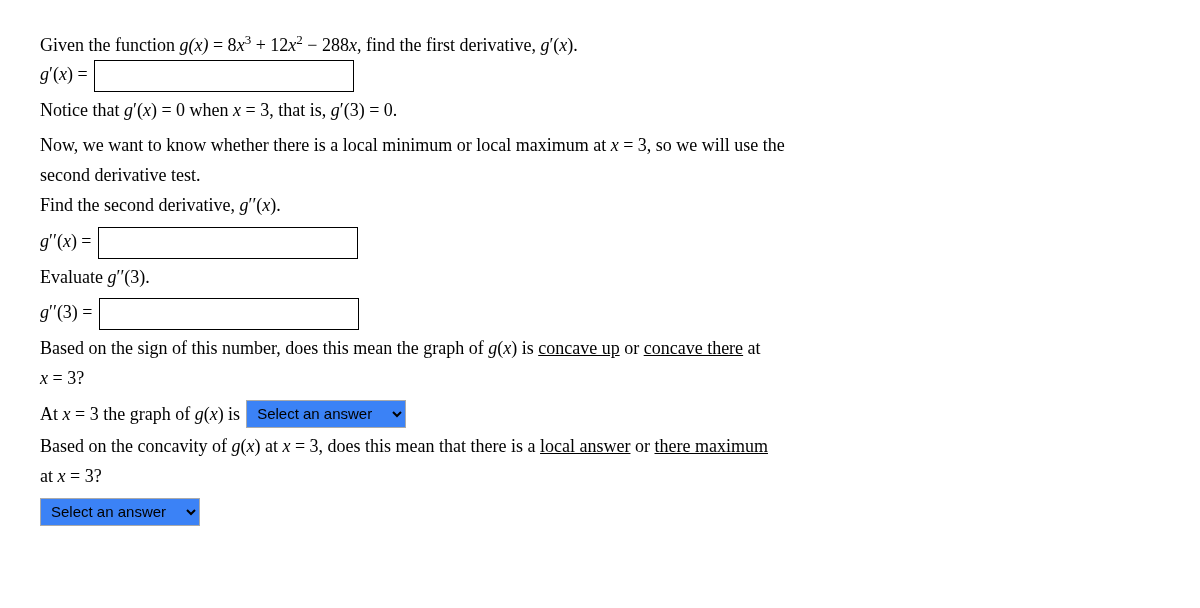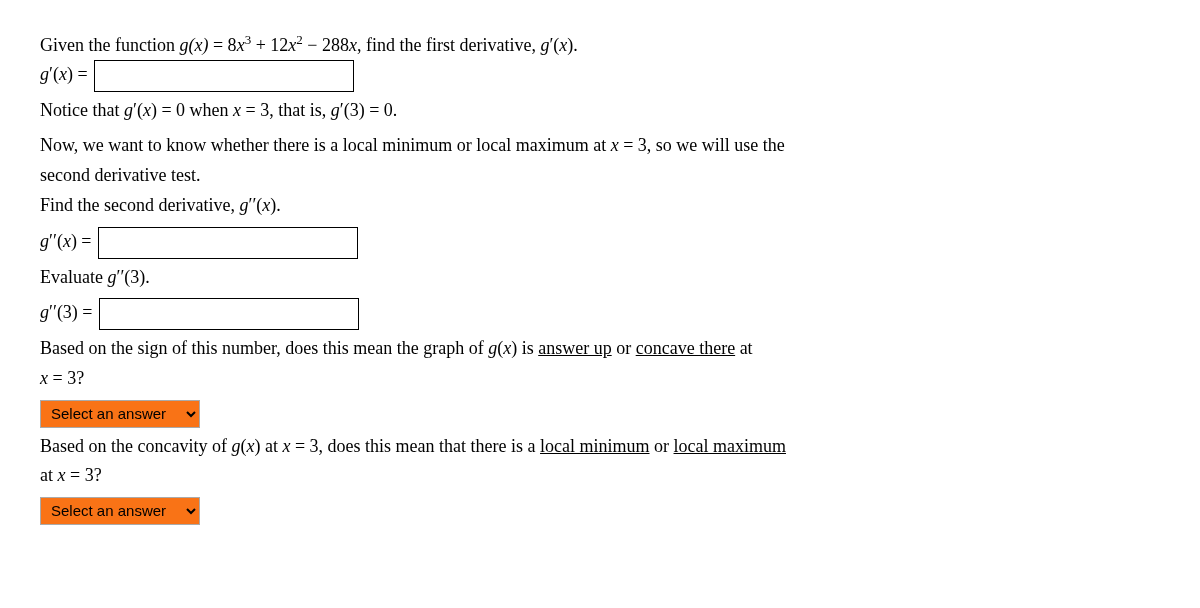--- a/index.html
+++ b/index.html
@@ -36,21 +36,21 @@
       font-family: "Times New Roman", Times, serif;
       font-size: 18px;
       padding: 2px 6px;
       width: 260px;
       height: 32px;
       outline: none;
     }
 
     .select-answer {
       border: 1px solid #aaa;
-      background: #f97316;
+      background: #3b82f6;
       font-family: Arial, sans-serif;
       font-size: 15px;
       padding: 2px 6px;
       height: 28px;
       cursor: pointer;
       outline: none;
       min-width: 160px;
     }
 
     .underline {
@@ -103,34 +103,35 @@
 <div class="math-block paragraph-text">
   Evaluate <em>g</em>′′(3).
 </div>
 
 <div class="math-line math-block">
   <span><em>g</em>′′(3) =</span>
   <input type="text" class="math-input" style="">
 </div>
 
 <div class="math-block paragraph-text">
-  Based on the sign of this number, does this mean the graph of <em>g</em>(<em>x</em>) is <span class="underline">answer up</span> or <span class="underline">concave there</span> at<br>
+  Based on the sign of this number, does this mean the graph of <em>g</em>(<em>x</em>) is <span class="underline">concave up</span> or <span class="underline">concave there</span> at<br>
   <em>x</em> = 3?
 </div>
 
 <div class="math-line math-block">
+  <span>At <em>x</em> = 3 the graph of <em>g</em>(<em>x</em>) is</span>
   <select class="select-answer">
     <option value="">Select an answer</option>
     <option value="concave up">concave up</option>
     <option value="concave down">concave down</option>
   </select>
 </div>
 
 <div class="math-block paragraph-text">
-  Based on the concavity of <em>g</em>(<em>x</em>) at <em>x</em> = 3, does this mean that there is a <span class="underline">local minimum</span> or <span class="underline">local maximum</span><br>
+  Based on the concavity of <em>g</em>(<em>x</em>) at <em>x</em> = 3, does this mean that there is a <span class="underline">local answer</span> or <span class="underline">there maximum</span><br>
   at <em>x</em> = 3?
 </div>
 
 <div class="math-line math-block">
   <select class="select-answer">
     <option value="">Select an answer</option>
     <option value="local minimum">local minimum</option>
     <option value="local maximum">local maximum</option>
   </select>
 </div>

